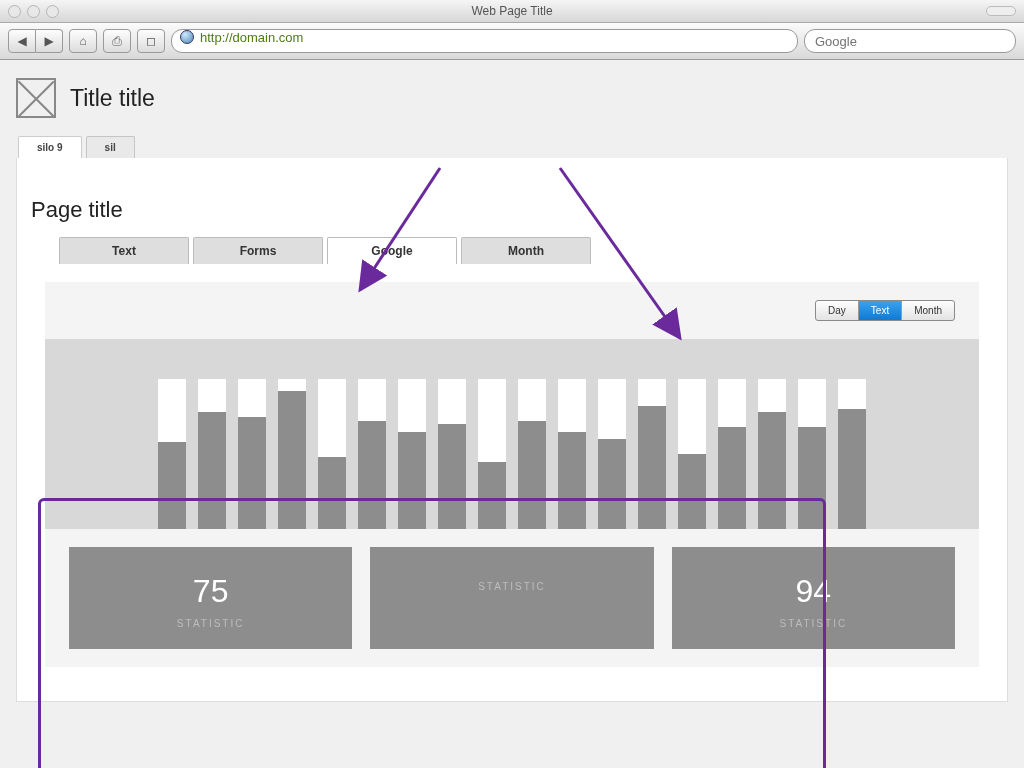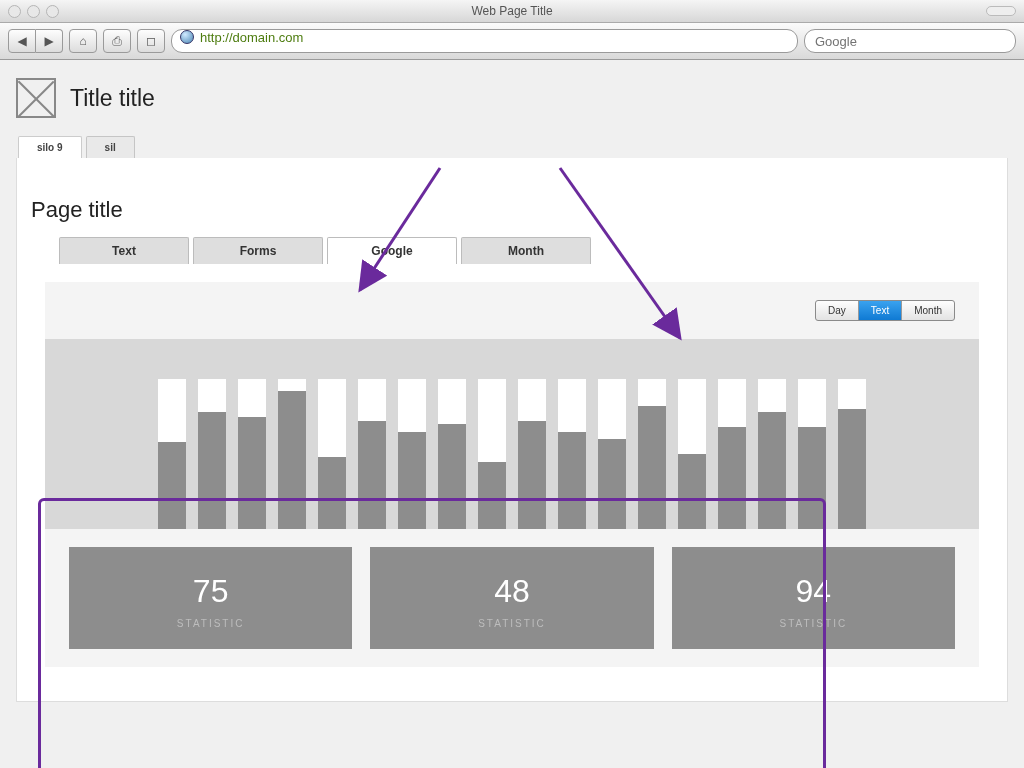--- a/index.html
+++ b/index.html
@@ -191,21 +191,20 @@
                     <div class="bar-fill" style="height: 80%;"></div>
                   </div>
                 </div>
 
               <div class="stat-cards">
                 <div class="stat-card">
                   <div class="stat-val">75</div>
                   <div class="stat-lbl">STATISTIC</div>
                 </div>
                 <div class="stat-card">
-                  <div class="stat-val">48</div>
                   <div class="stat-lbl">STATISTIC</div>
                 </div>
                 <div class="stat-card">
                   <div class="stat-val">94</div>
                   <div class="stat-lbl">STATISTIC</div>
                 </div>
               </div>
             </div>
           </div>
         </div>

